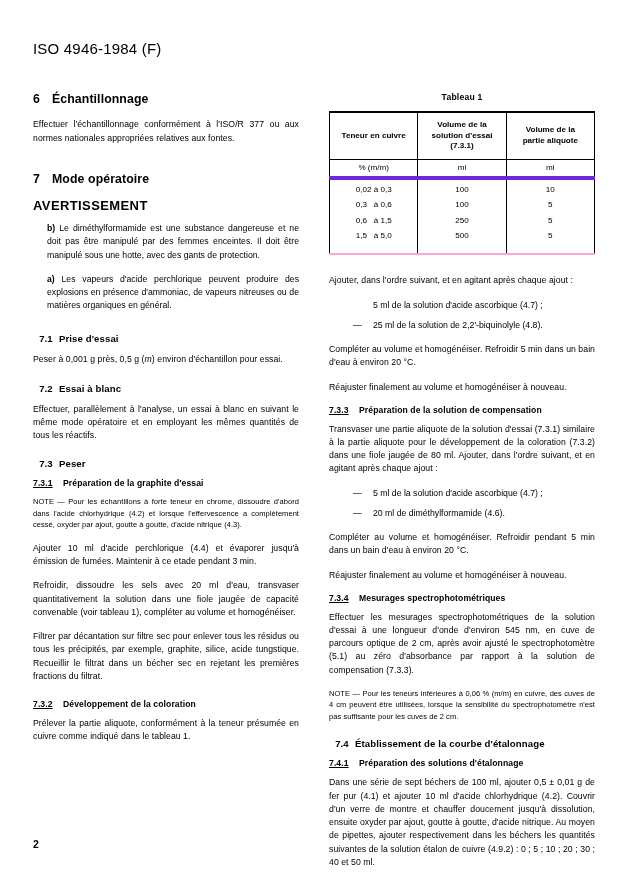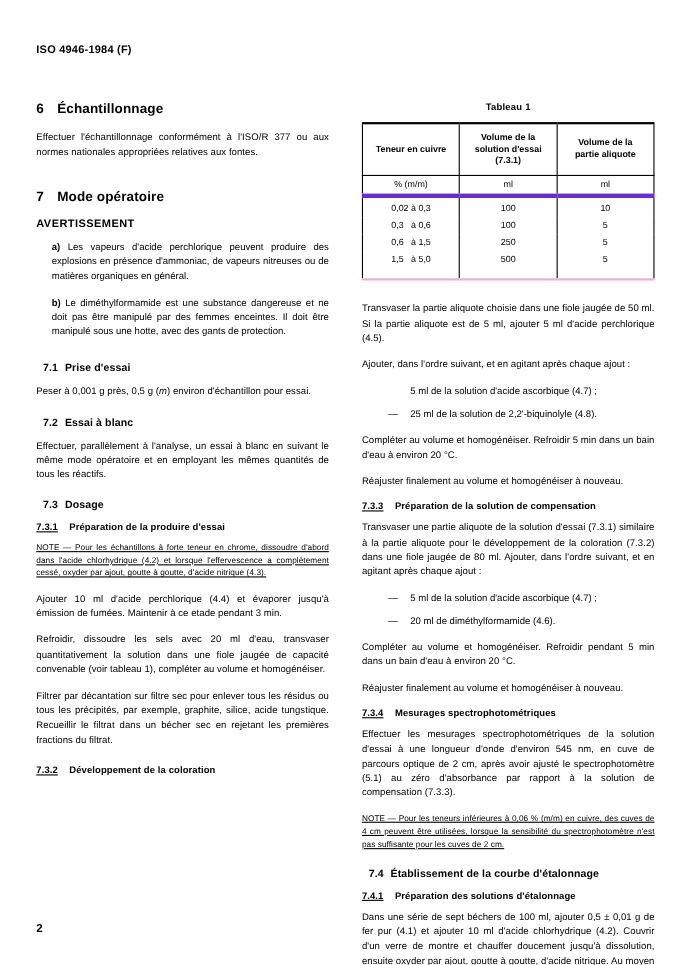--- a/index.html
+++ b/index.html
@@ -19,22 +19,22 @@
     position: absolute;
     inset: 0;
     padding: 0;
   }
 
   
   .running-head {
     position: absolute;
     top: 40px;
     left: 33px;
-    font-size: 10px;
-    font-weight: bold;
+    font-size: 15px;
+    font-weight: normal;
     letter-spacing: 0.2px;
   }
 
   
   .columns {
     position: absolute;
     top: 92px;
     left: 33px;
     width: 562px;
     height: 740px;
@@ -81,41 +81,40 @@
     letter-spacing: 0.1px;
     display: flex;
   }
   h3.subsubclause .num {
     display: inline-block;
     width: 30px;
     flex: 0 0 30px;
     text-decoration: underline;
   }
   .warning-title {
-    font-size: 10px;
+    font-size: 13px;
     font-weight: bold;
     letter-spacing: 0.4px;
     margin: 0 0 9px 0;
   }
 
   
   p.body {
     font-size: 8.7px;
     line-height: 1.52;
     margin: 0 0 11px 0;
     text-align: justify;
     letter-spacing: 0.05px;
   }
   p.note {
     font-size: 7.5px;
     line-height: 1.54;
     margin: 0 0 11px 0;
     text-align: justify;
     letter-spacing: 0.05px;
-    text-decoration: underline;
   }
   p.warn-item {
     font-size: 8.7px;
     line-height: 1.52;
     margin: 0 0 11px 0;
     text-align: justify;
     padding-left: 14px;
   }
   p.warn-item .lbl {
     font-weight: bold;
@@ -226,27 +225,27 @@
       <div class="sp-lg"></div>
 
       <h1 class="clause">
         <span class="num">7</span>
         <span>Mode opératoire</span>
       </h1>
 
       <div class="warning-title">AVERTISSEMENT</div>
 
       <p class="warn-item">
+        <span class="lbl">b)</span>
+        <span>Le diméthylformamide est une substance dangereuse et ne doit pas être manipulé par des femmes enceintes. Il doit être manipulé sous une hotte, avec des gants de protection.</span>
+      </p>
+
+      <p class="warn-item">
         <span class="lbl">a)</span>
         <span>Les vapeurs d'acide perchlorique peuvent produire des explosions en présence d'ammoniac, de vapeurs nitreuses ou de matières organiques en général.</span>
-      </p>
-
-      <p class="warn-item">
-        <span class="lbl">b)</span>
-        <span>Le diméthylformamide est une substance dangereuse et ne doit pas être manipulé par des femmes enceintes. Il doit être manipulé sous une hotte, avec des gants de protection.</span>
       </p>
 
       <div class="sp-md"></div>
 
       <h2 class="subclause">
         <span class="num">7.1</span>
         <span>Prise d'essai</span>
       </h2>
 
       <p class="body">
@@ -259,44 +258,45 @@
         <span class="num">7.2</span>
         <span>Essai à blanc</span>
       </h2>
 
       <p class="body">Effectuer, parallèlement à l'analyse, un essai à blanc en suivant le même mode opératoire et en employant les mêmes quantités de tous les réactifs.</p>
 
       <div class="sp-sm"></div>
 
       <h2 class="subclause">
         <span class="num">7.3</span>
-        <span>Dosage</span>
+        <span>Peser</span>
       </h2>
 
       <h3 class="subsubclause">
         <span class="num">7.3.1</span>
-        <span>Préparation de la produire d'essai</span>
+        <span>Préparation de la graphite d'essai</span>
       </h3>
 
 
       <p class="note">NOTE — Pour les échantillons à forte teneur en chrome, dissoudre d'abord dans l'acide chlorhydrique (4.2) et lorsque l'effervescence a complètement cessé, oxyder par ajout, goutte à goutte, d'acide nitrique (4.3).</p>
 
       <p class="body">Ajouter 10 ml d'acide perchlorique (4.4) et évaporer jusqu'à émission de fumées. Maintenir à ce etade pendant 3 min.</p>
 
       <p class="body">Refroidir, dissoudre les sels avec 20 ml d'eau, transvaser quantitativement la solution dans une fiole jaugée de capacité convenable (voir tableau 1), compléter au volume et homogénéiser.</p>
 
       <p class="body">Filtrer par décantation sur filtre sec pour enlever tous les résidus ou tous les précipités, par exemple, graphite, silice, acide tungstique. Recueillir le filtrat dans un bécher sec en rejetant les premières fractions du filtrat.</p>
 
       <div class="sp-sm"></div>
 
       <h3 class="subsubclause">
         <span class="num">7.3.2</span>
         <span>Développement de la coloration</span>
       </h3>
 
+      <p class="body">Prélever la partie aliquote, conformément à la teneur présumée en cuivre comme indiqué dans le tableau 1.</p>
 
     </div>
 
     <div class="col col-right">
 
       <div class="table-wrap">
         <div class="table-caption">Tableau 1</div>
 
         <table class="tbl">
           <thead>
@@ -340,21 +340,20 @@
               <td class="range">1,5   à 5,0</td>
               <td>500</td>
               <td>5</td>
             </tr>
           </tbody>
         </table>
       </div>
 
       <div class="sp-sm"></div>
 
-      <p class="body">Transvaser la partie aliquote choisie dans une fiole jaugée de 50 ml. Si la partie aliquote est de 5 ml, ajouter 5 ml d'acide perchlorique (4.5).</p>
 
       <p class="body">Ajouter, dans l'ordre suivant, et en agitant après chaque ajout :</p>
 
       <ul class="dashlist">
         <li class="nodash">
           
           <span>5 ml de la solution d'acide ascorbique (4.7) ;</span>
         </li>
         <li>
           <span class="dash">—</span>

